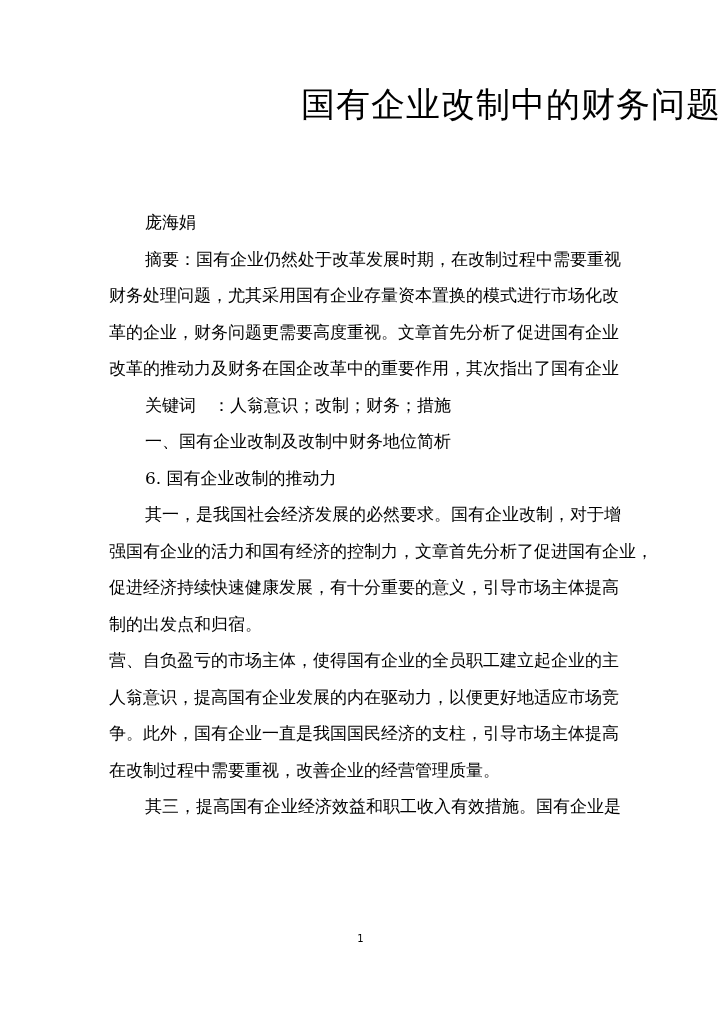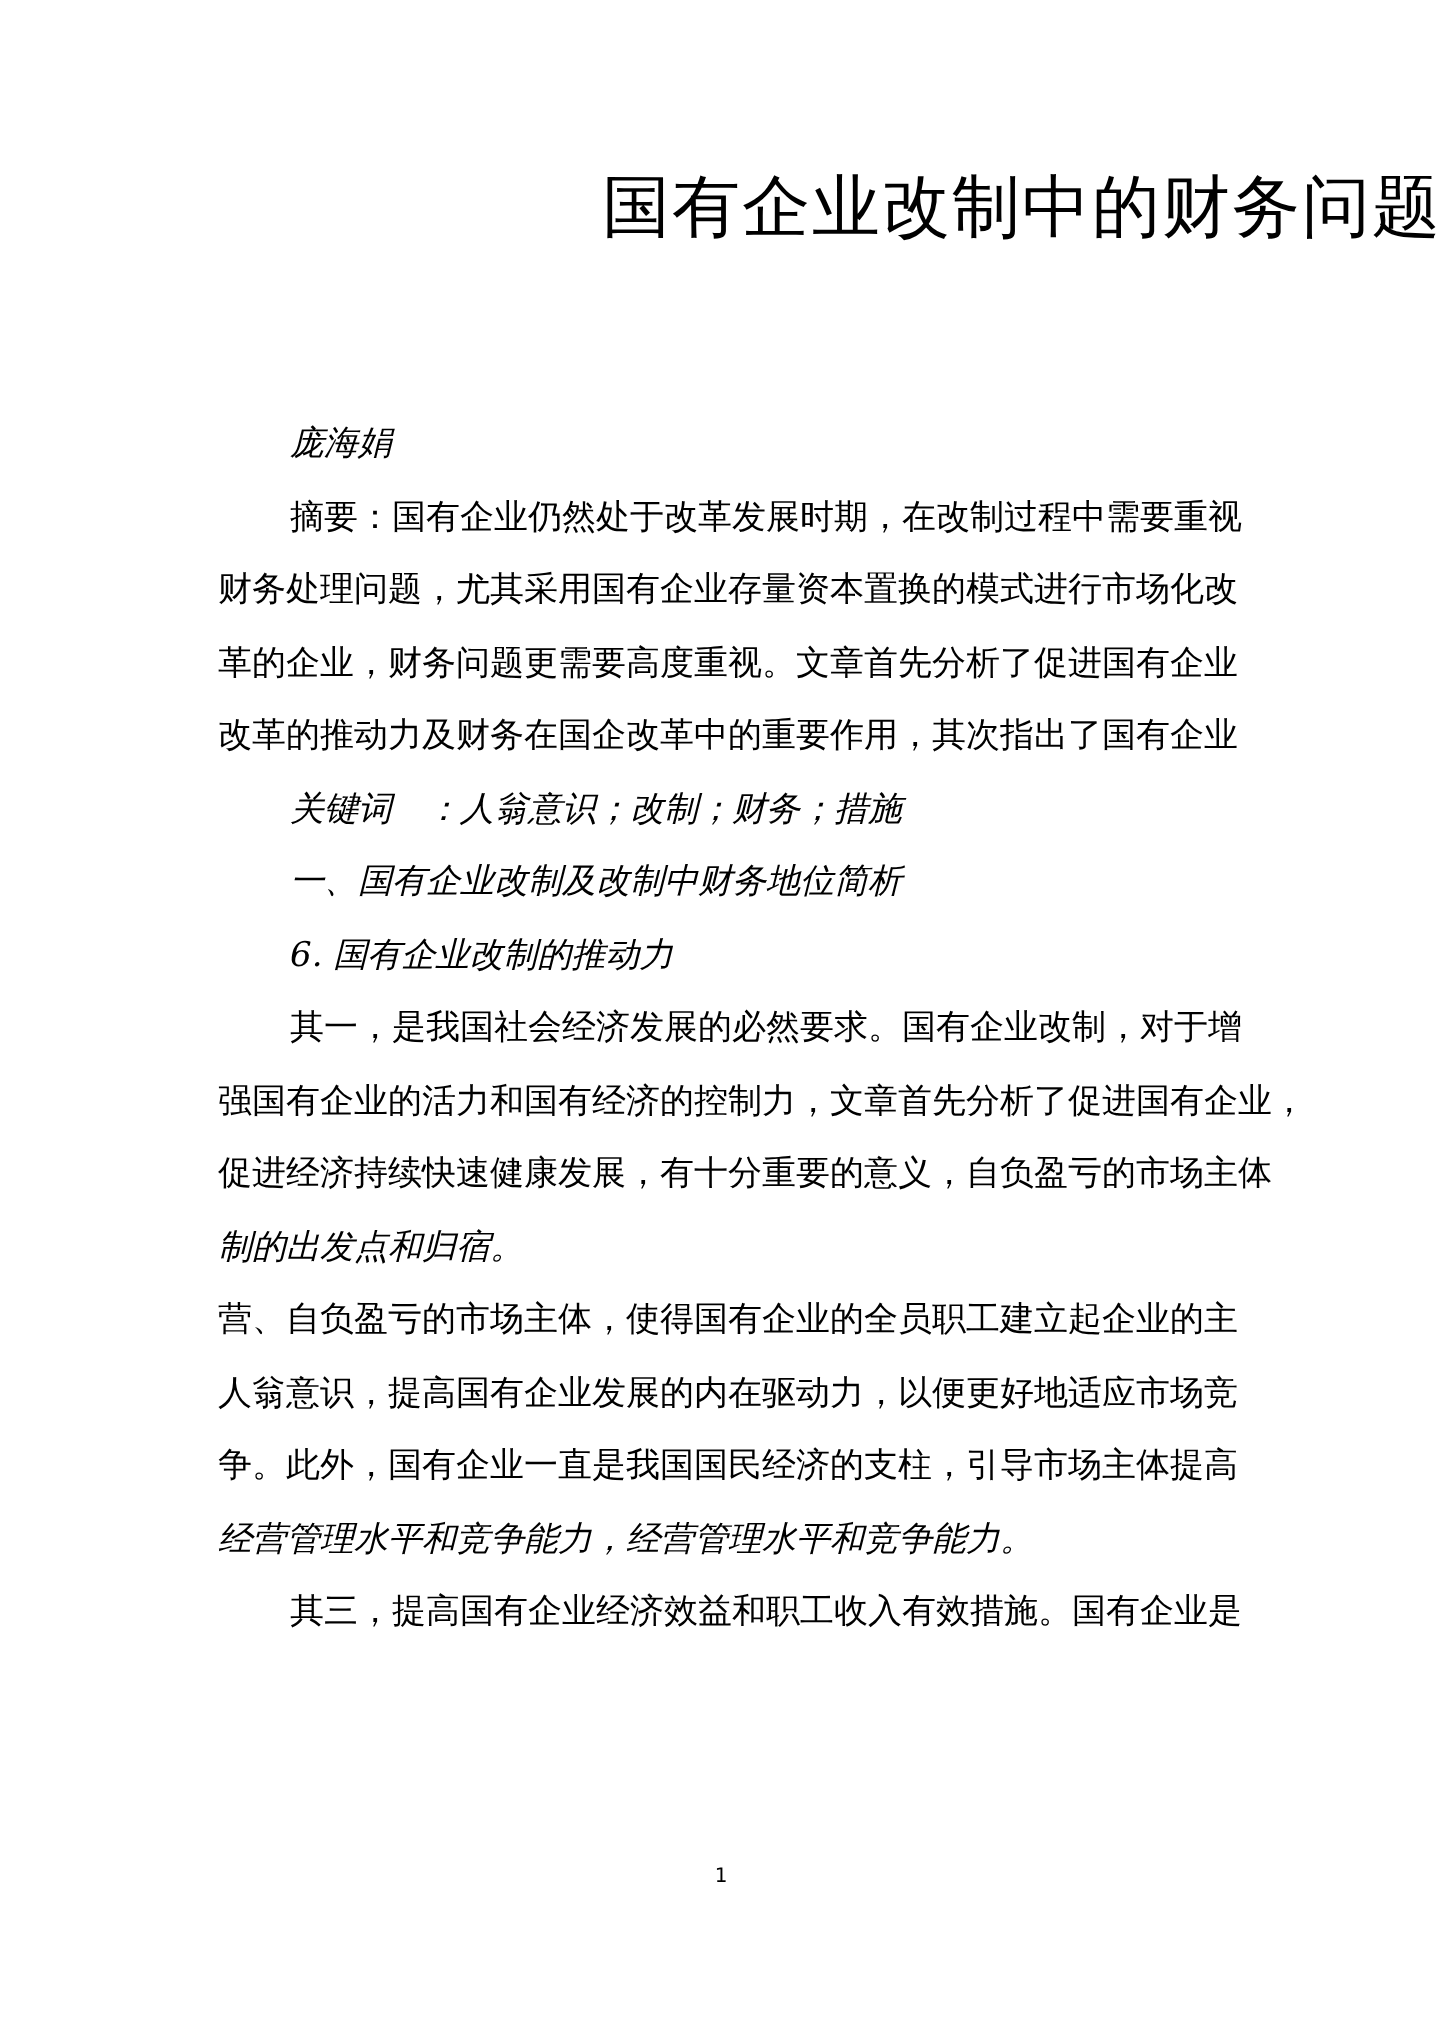--- a/index.html
+++ b/index.html
@@ -43,21 +43,20 @@
     .line {
       height: 36.5px;
       line-height: 36.5px;
       font-size: 17px;
       white-space: nowrap;
       text-align: justify;
       text-align-last: justify;
     }
     .line.last {
       text-align-last: left;
-      font-style: italic;
     }
     .line.indent {
       padding-left: 36px;
     }
     .page-number {
       position: absolute;
       left: 0;
       width: 721px;
       top: 932px;
       text-align: center;
@@ -86,29 +85,29 @@
 
     <div class="line indent last">关键词　：人翁意识；改制；财务；措施</div>
 
     <div class="line indent last">一、国有企业改制及改制中财务地位简析</div>
 
     <div class="line indent last">6. 国有企业改制的推动力</div>
 
     <div>
       <div class="line indent">其一，是我国社会经济发展的必然要求。国有企业改制，对于增</div>
       <div class="line">强国有企业的活力和国有经济的控制力，文章首先分析了促进国有企业，</div>
-      <div class="line">促进经济持续快速健康发展，有十分重要的意义，自负盈亏的市场主体</div>
+      <div class="line">促进经济持续快速健康发展，有十分重要的意义，引导市场主体提高</div>
       <div class="line last">制的出发点和归宿。</div>
     </div>
 
     <div>
       <div class="line">营、自负盈亏的市场主体，使得国有企业的全员职工建立起企业的主</div>
       <div class="line">人翁意识，提高国有企业发展的内在驱动力，以便更好地适应市场竞</div>
       <div class="line">争。此外，国有企业一直是我国国民经济的支柱，引导市场主体提高</div>
-      <div class="line last">经营管理水平和竞争能力，经营管理水平和竞争能力。</div>
+      <div class="line last">在改制过程中需要重视，改善企业的经营管理质量。</div>
     </div>
 
     <div>
       <div class="line indent">其三，提高国有企业经济效益和职工收入有效措施。国有企业是</div>
     </div>
 
   </div>
 
   <div class="page-number">1</div>
 

